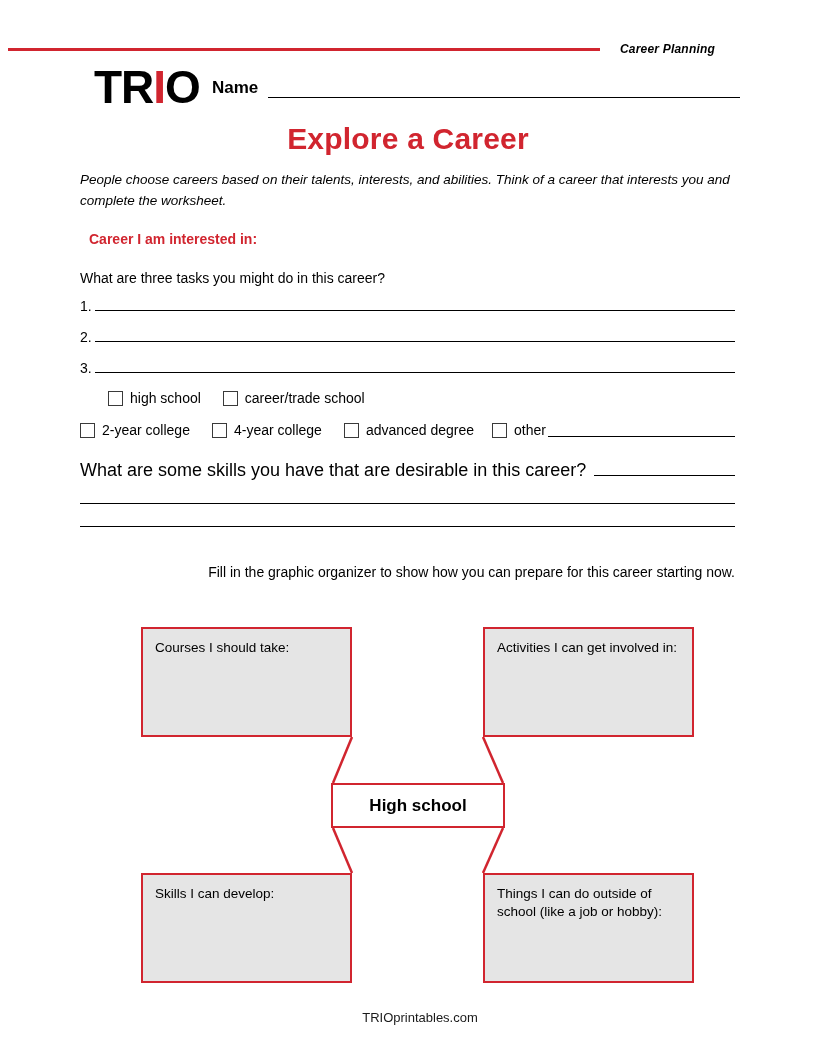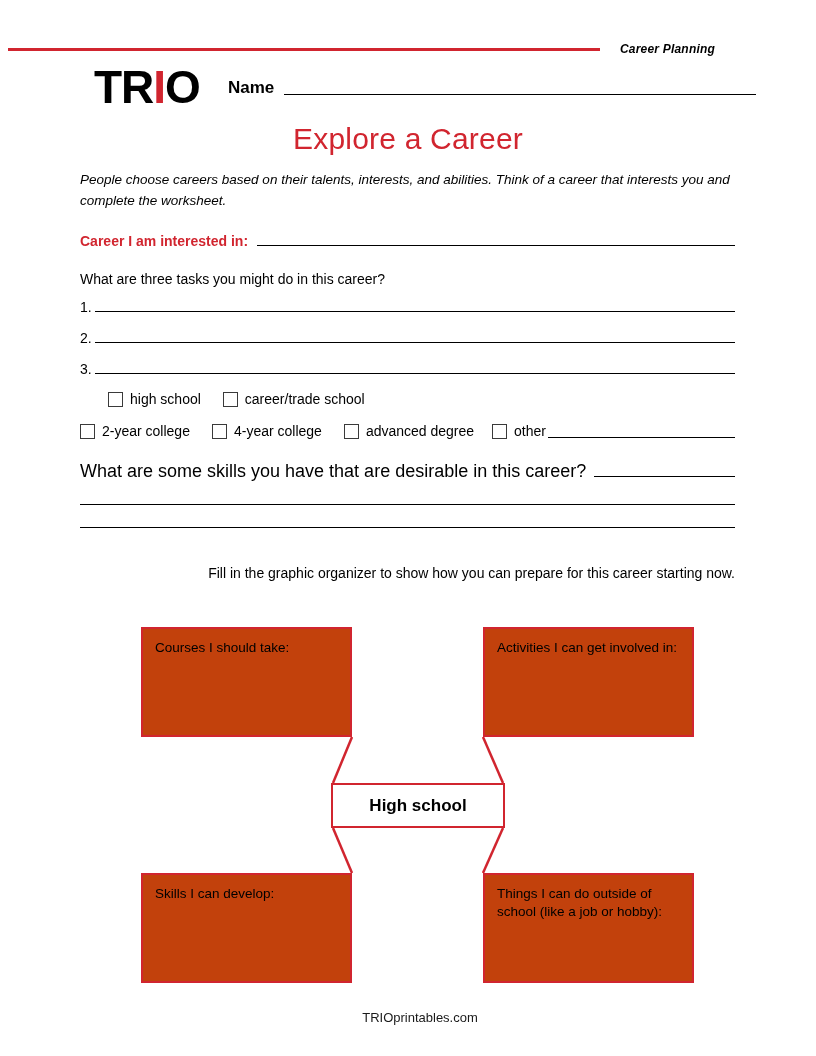--- a/index.html
+++ b/index.html
@@ -55,24 +55,24 @@
     line-height: 1;
     margin-left: 32px;
   }
   .logo .lg-tr { color: #000000; }
   .logo .lg-i  { color: #D1252F; }
   .logo .lg-o  { color: #000000; }
 
   .name-row {
     position: absolute;
     top: 78px;
-    left: 228px;
+    left: 212px;
     width: 528px;
     display: flex;
-    align-items: flex-start;
+    align-items: flex-end;
   }
   .name-label {
     font-size: 17px;
     font-weight: bold;
     white-space: nowrap;
   }
   .name-line {
     flex: 1;
     margin-left: 10px;
     border-bottom: 1.6px solid #000;
@@ -80,21 +80,21 @@
   }
 
   
   .title {
     position: absolute;
     top: 122px;
     left: 0;
     width: 816px;
     text-align: center;
     font-size: 30px;
-    font-weight: normal;
+    font-weight: bold;
     color: #D1252F;
     letter-spacing: 0.2px;
   }
 
   
   .content {
     position: absolute;
     top: 170px;
     left: 80px;
     width: 655px;
@@ -104,20 +104,21 @@
     font-size: 13.5px;
     font-style: italic;
     line-height: 1.52;
     margin: 0;
   }
 
   .career-row {
     margin-top: 20px;
     display: flex;
     align-items: baseline;
+    flex-direction: column;
   }
   .career-label {
     font-size: 14px;
     font-weight: bold;
     color: #D1252F;
     white-space: nowrap;
   }
   .career-line {
     flex: 1;
     margin-left: 9px;
@@ -227,21 +228,21 @@
   }
   .org-svg {
     position: absolute;
     top: 0; left: 0;
     width: 816px;
     height: 380px;
   }
   .org-box {
     position: absolute;
     border: 2.5px solid #D1252F;
-    background: #c2410c;
+    background: #e5e5e5;
     box-sizing: border-box;
     font-size: 13.5px;
     line-height: 1.35;
     padding: 10px 12px;
   }
   .org-box-tl { left: 141px; top: 7px;   width: 211px; height: 110px; }
   .org-box-tr { left: 483px; top: 7px;   width: 211px; height: 110px; }
   .org-box-bl { left: 141px; top: 253px; width: 211px; height: 110px; }
   .org-box-br { left: 483px; top: 253px; width: 211px; height: 110px; }
 

